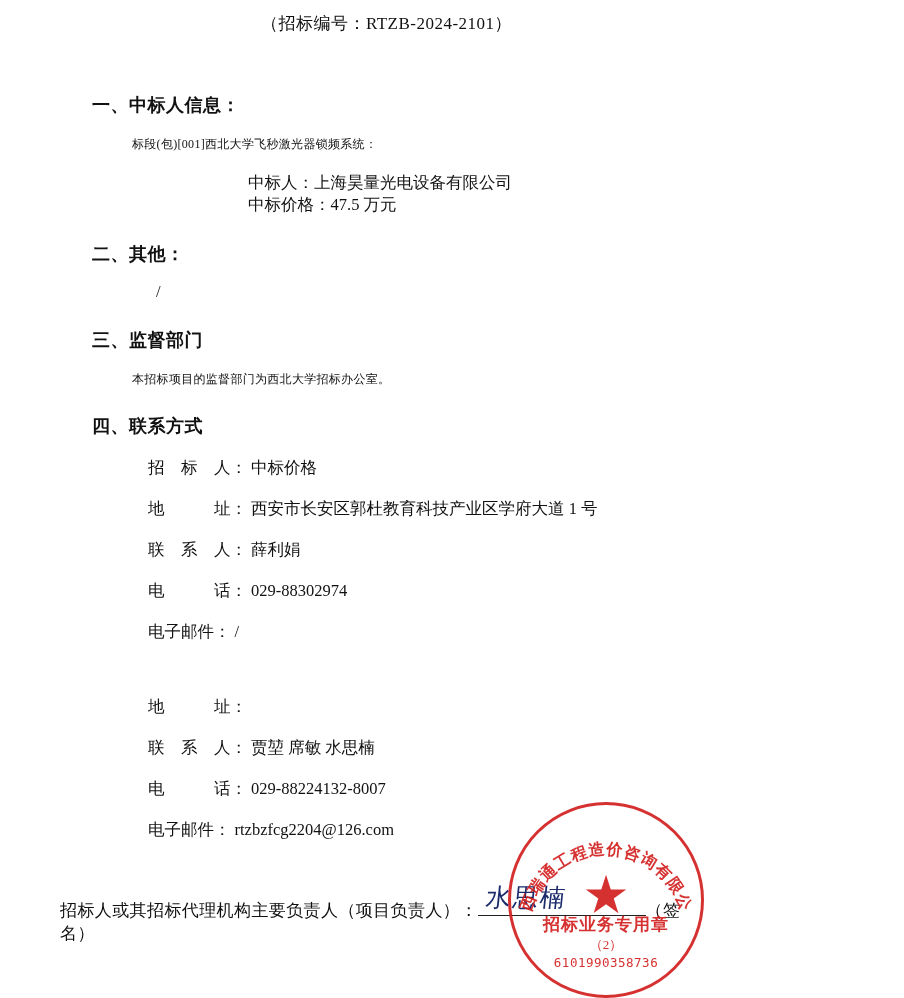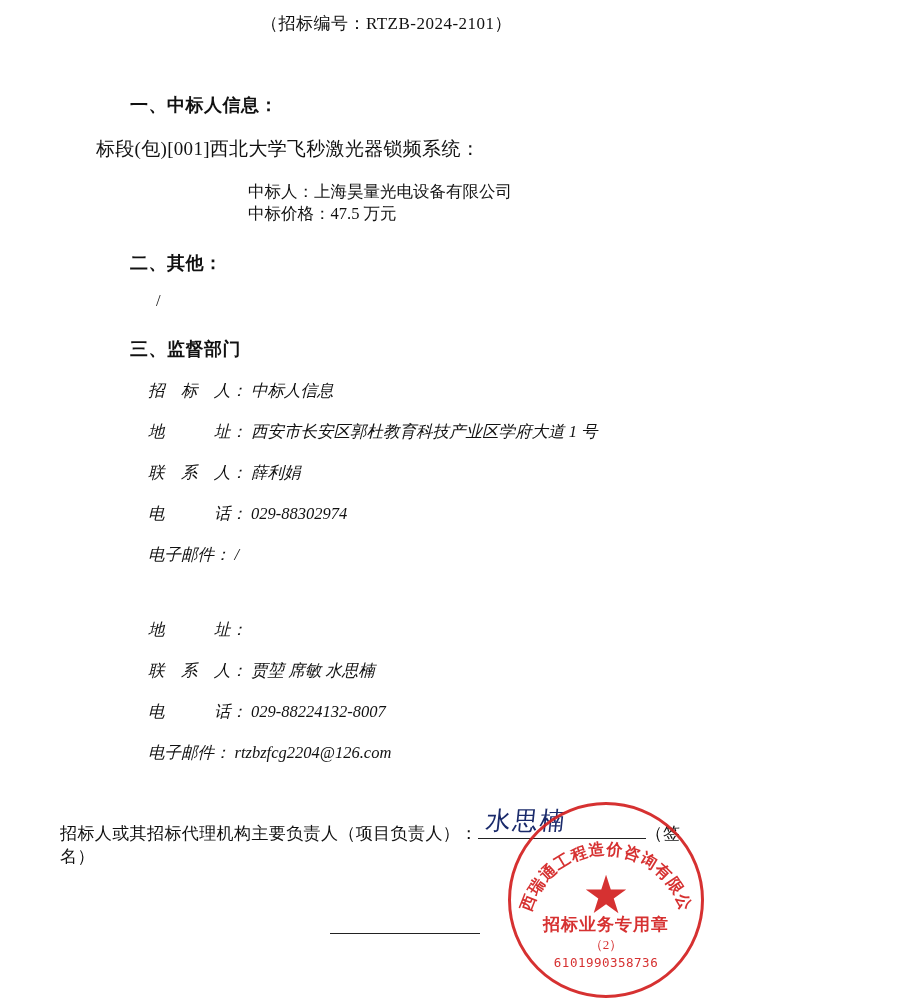--- a/index.html
+++ b/index.html
@@ -26,43 +26,42 @@
     text-align: center;
     font-size: 17px;
     letter-spacing: 0.5px;
     padding-top: 12px;
     font-family: "Liberation Serif", "DejaVu Serif", serif;
   }
   .section-title {
     font-family: "Liberation Sans", "DejaVu Sans", sans-serif;
     font-weight: bold;
     font-size: 18px;
-    margin-left: 70px;
+    margin-left: 32px;
     letter-spacing: 0.5px;
   }
   .s1 { margin-top: 58px; }
   .s2 { margin-top: 26px; }
   .s3 { margin-top: 26px; }
   .s4 { margin-top: 26px; }
 
   .body-line {
-    font-size: 19px;
-    margin-left: 36px;
+    font-size: 12px;
+    margin-left: 72px;
     letter-spacing: 0.3px;
   }
 
   .line-gap-sm { margin-top: 16px; }
   .line-gap-md { margin-top: 19px; }
 
   .row {
     display: flex;
     align-items: baseline;
     font-size: 16.5px;
     margin-left: 88px;
-    font-style: italic;
   }
   .row .label {
     white-space: pre;
   }
   .row .value {
     margin-left: 4px;
   }
 
   .bid-row {
     display: flex;
@@ -200,25 +199,27 @@
     </span>
     <span class="seg2">
       <span>中标价格：</span><span>47.5 万元</span>
     </span>
   </div>
 
   <div class="section-title s2">二、其他：</div>
   <div class="slash line-gap-sm">/</div>
 
   <div class="section-title s3">三、监督部门</div>
-
+  <div class="body-line line-gap-md">本招标项目的监督部门为西北大学招标办公室。</div>
+
+  <div class="section-title s4">四、联系方式</div>
 
   <div class="row line-gap-md">
     <span class="label">招　标　人：</span>
-    <span class="value">中标人信息</span>
+    <span class="value">中标价格</span>
   </div>
   <div class="row line-gap-md">
     <span class="label">地　　　址：</span>
     <span class="value">西安市长安区郭杜教育科技产业区学府大道 1 号</span>
   </div>
   <div class="row line-gap-md">
     <span class="label">联　系　人：</span>
     <span class="value">薛利娟</span>
   </div>
   <div class="row line-gap-md">

